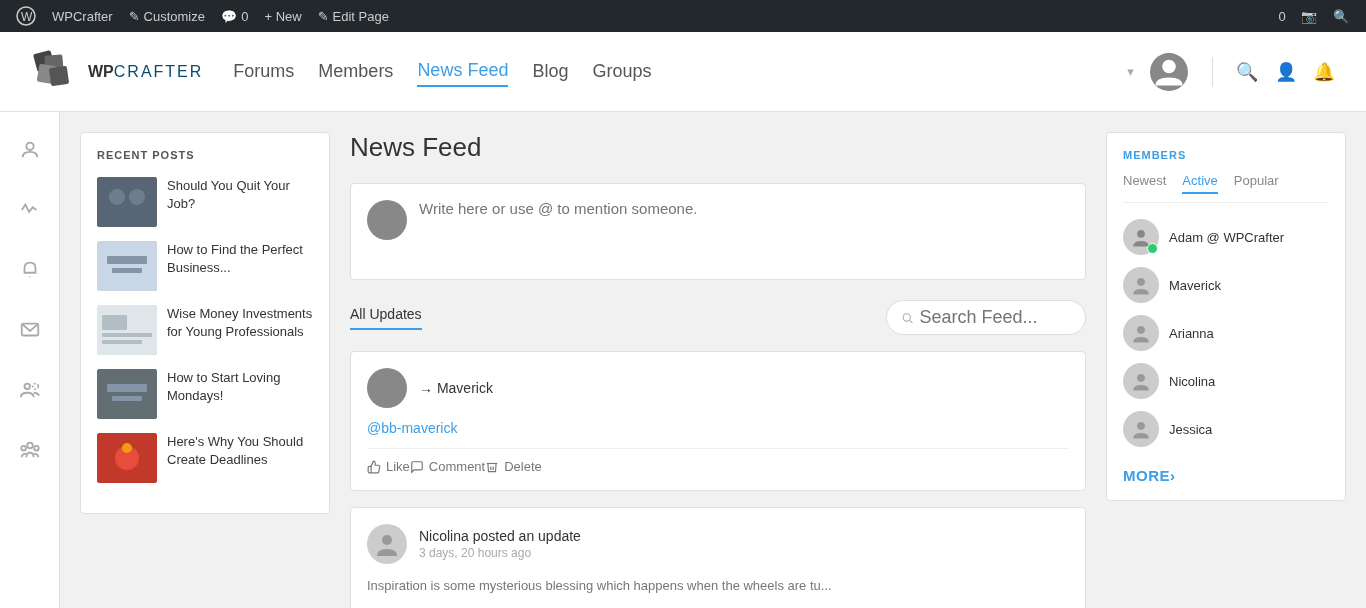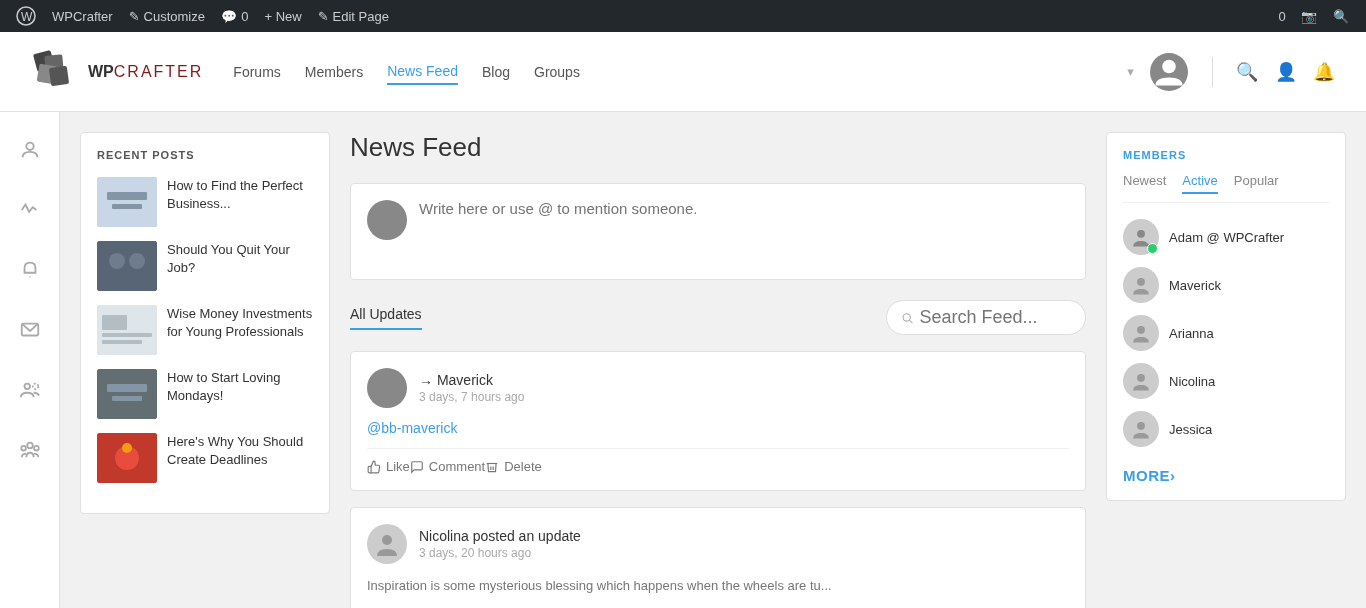--- a/index.html
+++ b/index.html
@@ -59,21 +59,21 @@
     }
     .main-nav {
       display: flex;
       align-items: center;
       gap: 24px;
       margin-left: 30px;
     }
     .nav-link {
       text-decoration: none;
       color: #555;
-      font-size: 14px;
+      font-size: 18px;
       padding: 4px 0;
     }
     .nav-link.active { color: #3b9ee8; border-bottom: 2px solid #3b9ee8; }
     .header-right {
       margin-left: auto;
       display: flex;
       align-items: center;
       gap: 16px;
     }
     .header-avatar {
@@ -458,21 +458,21 @@
 
 <header class="site-header">
   <div class="header-logo">
     <svg class="logo-icon" viewBox="0 0 50 50">
       <rect x="5" y="5" width="18" height="18" rx="2" fill="#444" transform="rotate(-15 14 14)"></rect>
       <rect x="15" y="8" width="18" height="18" rx="2" fill="#666" transform="rotate(-5 24 17)"></rect>
       <rect x="8" y="18" width="18" height="18" rx="2" fill="#888" transform="rotate(10 17 27)"></rect>
       <rect x="20" y="20" width="18" height="18" rx="2" fill="#555" transform="rotate(-8 29 29)"></rect>
     </svg>
     <div>
-      <span style="font-weight:700;font-size:16px;color:#333;">WP</span><span style="font-size:16px;color:#7f1d1d;font-weight:400;letter-spacing:2px;margin-top:36px;">CRAFTER</span>
+      <span style="font-weight:700;font-size:16px;color:#333;">WP</span><span style="font-size:16px;color:#0c4a6e;font-weight:400;letter-spacing:2px;margin-top:36px;">CRAFTER</span>
     </div>
   </div>
 
   <nav class="main-nav">
     <a class="nav-link">Forums</a>
     <a class="nav-link">Members</a>
     <a class="nav-link active">News Feed</a>
     <a class="nav-link">Blog</a>
     <a class="nav-link">Groups</a>
   </nav>
@@ -535,39 +535,39 @@
       </svg>
   </div>
 </aside>
 
 <div class="page-wrapper">
 
   <aside class="recent-posts-panel">
     <div class="recent-posts-title">RECENT POSTS</div>
 
     <div class="post-item">
+      <div class="post-thumb thumb-2">
+        <svg viewBox="0 0 60 50" width="60" height="50">
+            <rect width="60" height="50" fill="#576574"></rect>
+            <circle cx="20" cy="20" r="8" fill="#8395a7" opacity="0.5"></circle>
+            <circle cx="40" cy="20" r="8" fill="#8395a7" opacity="0.5"></circle>
+          </svg>
+      </div>
+      <div class="post-title">Should You Quit Your Job?</div>
+    </div>
+
+    <div class="post-item">
       <div class="post-thumb thumb-1">
         <svg viewBox="0 0 60 50" width="60" height="50">
             <rect width="60" height="50" fill="#c8d6e5"></rect>
             <rect x="10" y="15" width="40" height="8" rx="1" fill="#8395a7"></rect>
             <rect x="15" y="27" width="30" height="5" rx="1" fill="#8395a7"></rect>
           </svg>
       </div>
       <div class="post-title">How to Find the Perfect Business...</div>
-    </div>
-
-    <div class="post-item">
-      <div class="post-thumb thumb-2">
-        <svg viewBox="0 0 60 50" width="60" height="50">
-            <rect width="60" height="50" fill="#576574"></rect>
-            <circle cx="20" cy="20" r="8" fill="#8395a7" opacity="0.5"></circle>
-            <circle cx="40" cy="20" r="8" fill="#8395a7" opacity="0.5"></circle>
-          </svg>
-      </div>
-      <div class="post-title">Should You Quit Your Job?</div>
     </div>
 
     <div class="post-item">
       <div class="post-thumb thumb-3">
         <svg viewBox="0 0 60 50" width="60" height="50">
             <rect width="60" height="50" fill="#dfe6e9"></rect>
             <rect x="5" y="10" width="25" height="15" rx="1" fill="#b2bec3"></rect>
             <rect x="5" y="28" width="50" height="4" rx="1" fill="#b2bec3"></rect>
             <rect x="5" y="35" width="40" height="4" rx="1" fill="#b2bec3"></rect>
           </svg>
@@ -629,21 +629,20 @@
         <div class="activity-avatar">
           <svg viewBox="0 0 28 28" fill="#888" width="28" height="28">
               <circle cx="14" cy="10" r="5"></circle>
               <path d="M4 26 Q4 19 14 19 Q24 19 24 26" fill="#888"></path>
             </svg>
         </div>
         <div class="activity-meta">
           <div class="activity-action">
             <span>→ </span><span>Maverick</span>
           </div>
-          <div class="activity-time">3 days, 7 hours ago</div>
         </div>
       </div>
       <div class="activity-content">
         <a class="activity-link">@bb-maverick</a>
       </div>
       <div class="activity-actions">
         <button class="action-btn">
           <svg width="14" height="14" viewBox="0 0 24 24" fill="none" stroke="currentColor" stroke-width="2">
               <path d="M14 9V5a3 3 0 0 0-3-3l-4 9v11h11.28a2 2 0 0 0 2-1.7l1.38-9a2 2 0 0 0-2-2.3H14z"></path>
               <path d="M7 22H4a2 2 0 0 1-2-2v-7a2 2 0 0 1 2-2h3"></path>

